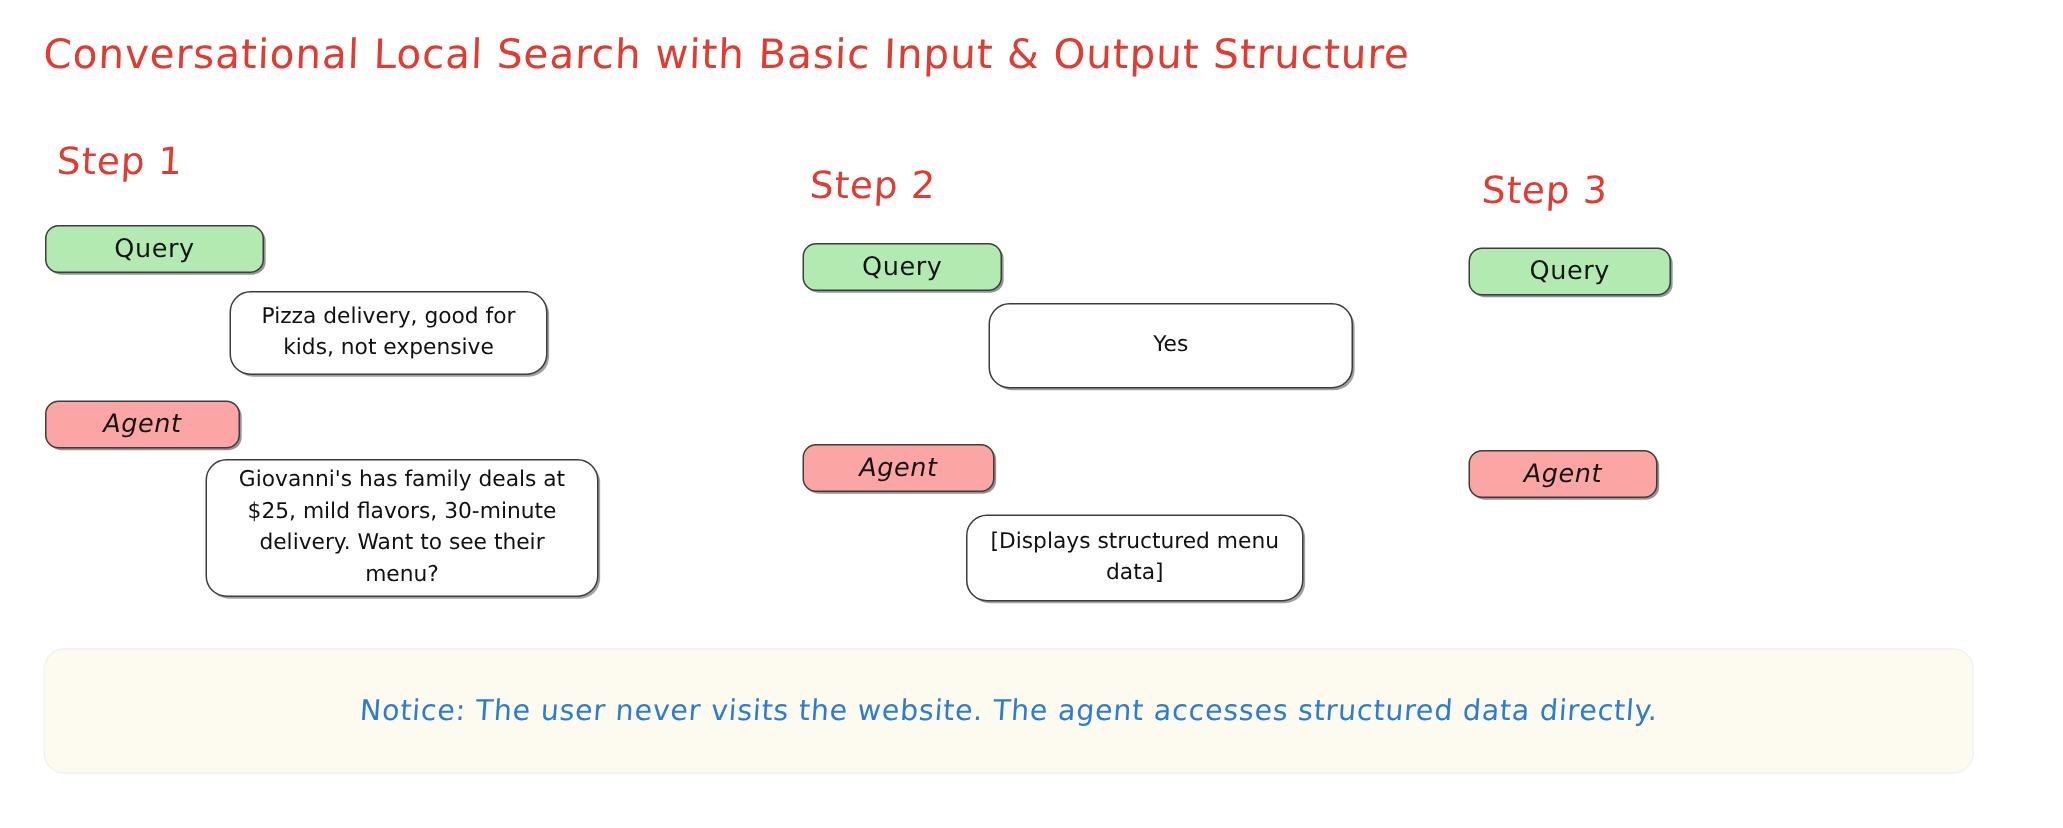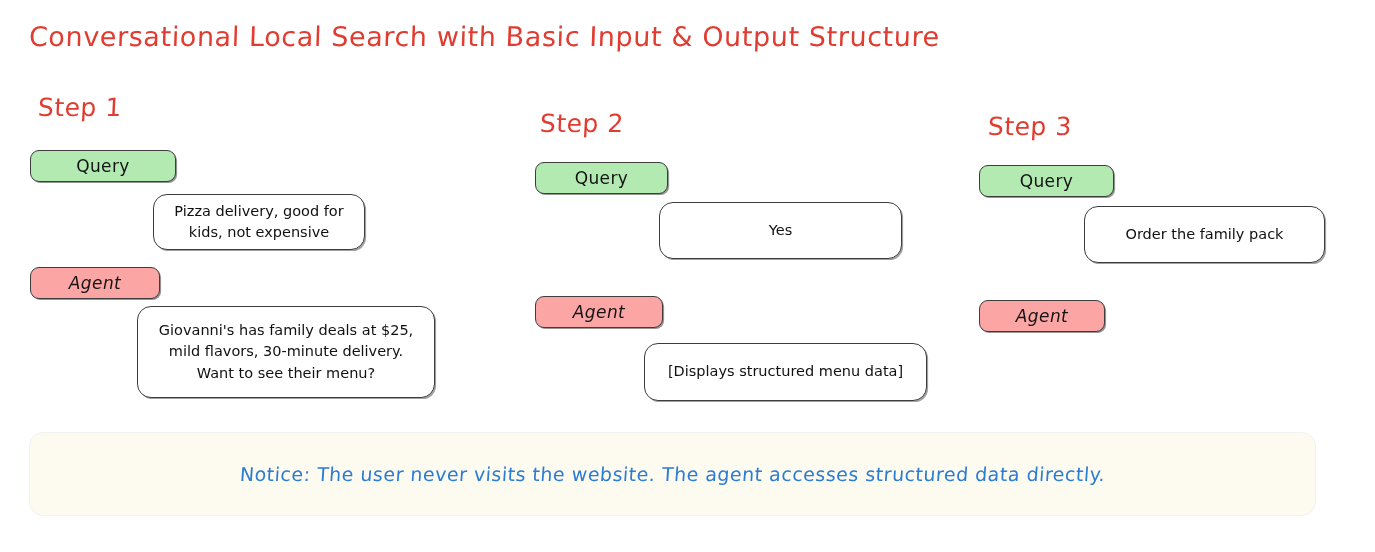--- a/index.html
+++ b/index.html
@@ -123,47 +123,46 @@
   <div class="role-chip query" style="left:30px; top:150px; width:146px;">
     <span>Query</span>
   </div>
 
   <div class="bubble" style="left:153px; top:194px; width:212px; height:56px;">Pizza delivery, good for kids, not expensive</div>
 
   <div class="role-chip agent" style="left:30px; top:267px; width:130px;">
     <span>Agent</span>
   </div>
 
-  <div class="bubble" style="left:137px; top:306px; width:298px; height:92px;">Giovanni's has family deals at $25, mild flavors, 30-minute delivery. Want to see their menu?</div>
+  <div class="bubble" style="left:137px; top:306px; width:262px; height:92px;">Giovanni's has family deals at $25, mild flavors, 30-minute delivery. Want to see their menu?</div>
 </div>
 
 <div class="step-col" style="left:0px; width:460px;">
   <div class="step-heading" style="left:540px; top:109px;">Step 2</div>
 
   <div class="role-chip query" style="left:535px; top:162px; width:133px;">
     <span>Query</span>
   </div>
 
   <div class="bubble" style="left:659px; top:202px; width:243px; height:57px;">Yes</div>
 
   <div class="role-chip agent" style="left:535px; top:296px; width:128px;">
     <span>Agent</span>
   </div>
 
-  <div class="bubble" style="left:644px; top:343px; width:283px; height:58px;">[Displays structured menu data]</div>
+  <div class="bubble" style="left:644px; top:343px; width:225px; height:58px;">[Displays structured menu data]</div>
 </div>
 
 <div class="step-col" style="left:0px; width:415px;">
   <div class="step-heading" style="left:988px; top:112px;">Step 3</div>
 
   <div class="role-chip query" style="left:979px; top:165px; width:135px;">
     <span>Query</span>
   </div>
 
-  <div class="bubble" style="left:1084px; top:206px; width:241px; height:57px;">Order the family pack</div>
 
   <div class="role-chip agent" style="left:979px; top:300px; width:126px;">
     <span>Agent</span>
   </div>
 
 </div>
 
 <div class="notice-banner">
   <div class="notice-text">Notice: The user never visits the website. The agent accesses structured data directly.</div>
 </div>

